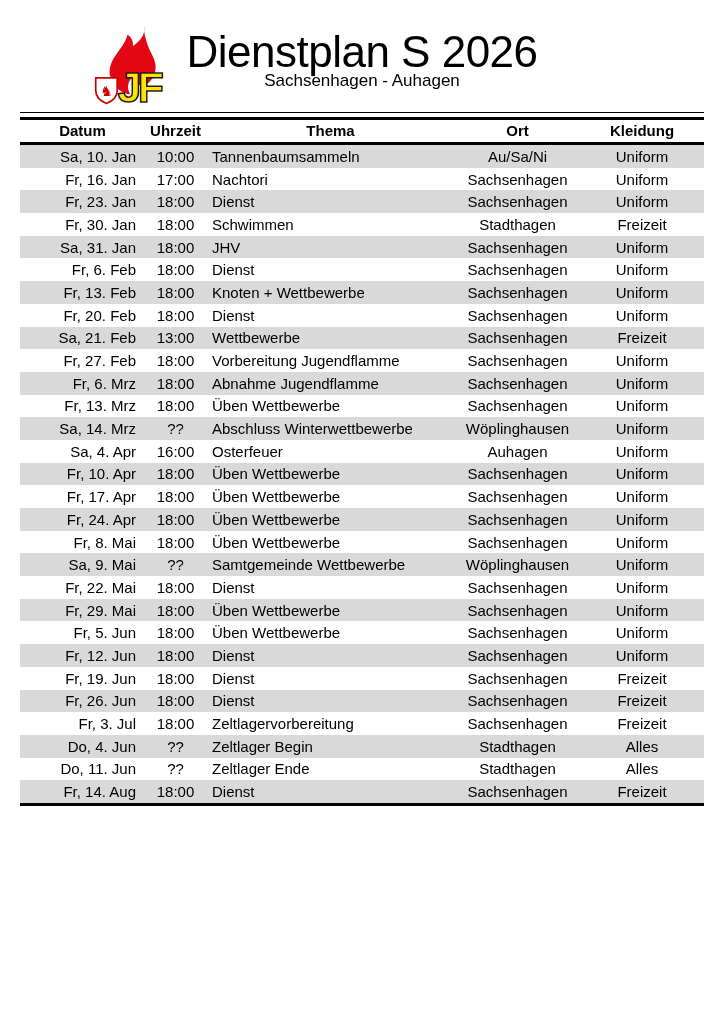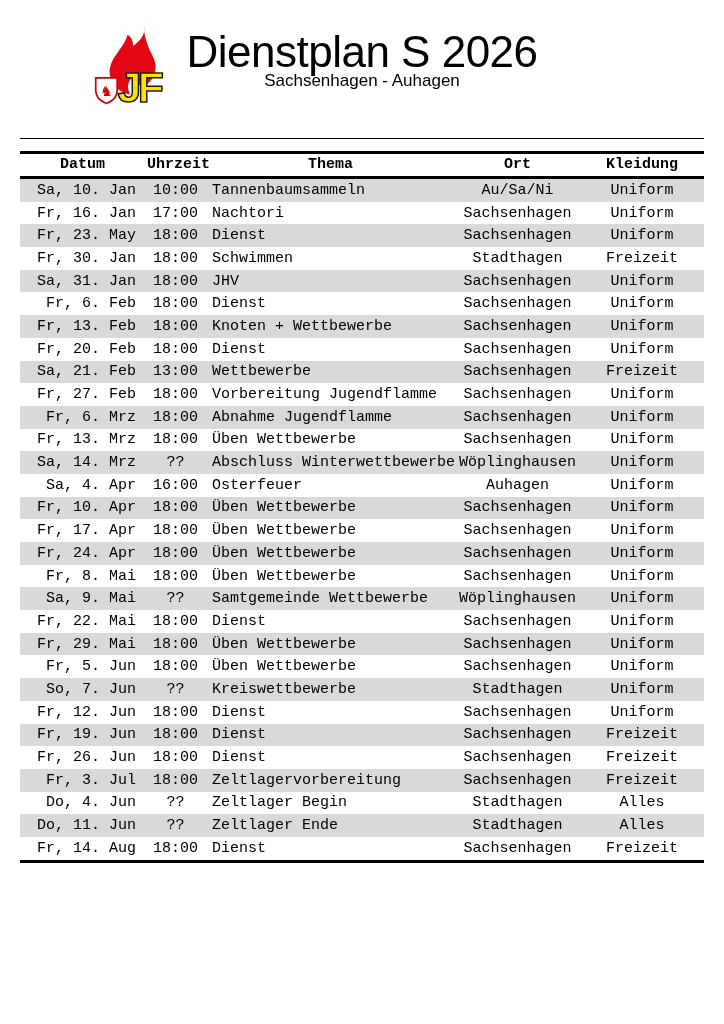--- a/index.html
+++ b/index.html
@@ -17,22 +17,22 @@
     margin:0;position:absolute;top:27px;left:0;width:100%;
     font-size:44px;font-weight:400;letter-spacing:-0.5px;
   }
   .subtitle{
     position:absolute;top:71px;left:0;width:100%;
     font-size:17px;font-weight:400;
   }
 
   
   .table-wrap{
-    position:absolute;left:20px;top:138px;width:684px;
-    border-top:1.5px solid #000;padding-top:12px;font-family:Liberation Mono, monospace;
+    position:absolute;left:20px;top:112px;width:684px;
+    border-top:1.5px solid #000;padding-top:4px;
   }
   table{
     width:100%;border-collapse:collapse;table-layout:fixed;
     border-top:3px solid #000;border-bottom:3px solid #000;
     font-size:15px;
   }
   col.c-datum{width:125px;}
   col.c-uhrzeit{width:61px;}
   col.c-thema{width:249px;}
   col.c-ort{width:125px;}
@@ -114,21 +114,21 @@
             <td>Uniform</td>
           </tr>
           <tr>
             <td>Fr, 16. Jan</td>
             <td>17:00</td>
             <td>Nachtori</td>
             <td>Sachsenhagen</td>
             <td>Uniform</td>
           </tr>
           <tr>
-            <td>Fr, 23. May</td>
+            <td>Fr, 23. Jan</td>
             <td>18:00</td>
             <td>Dienst</td>
             <td>Sachsenhagen</td>
             <td>Uniform</td>
           </tr>
           <tr>
             <td>Fr, 30. Jan</td>
             <td>18:00</td>
             <td>Schwimmen</td>
             <td>Stadthagen</td>
@@ -251,27 +251,20 @@
             <td>18:00</td>
             <td>Üben Wettbewerbe</td>
             <td>Sachsenhagen</td>
             <td>Uniform</td>
           </tr>
           <tr>
             <td>Fr, 5. Jun</td>
             <td>18:00</td>
             <td>Üben Wettbewerbe</td>
             <td>Sachsenhagen</td>
-            <td>Uniform</td>
-          </tr>
-          <tr>
-            <td>So, 7. Jun</td>
-            <td>??</td>
-            <td>Kreiswettbewerbe</td>
-            <td>Stadthagen</td>
             <td>Uniform</td>
           </tr>
           <tr>
             <td>Fr, 12. Jun</td>
             <td>18:00</td>
             <td>Dienst</td>
             <td>Sachsenhagen</td>
             <td>Uniform</td>
           </tr>
           <tr>

